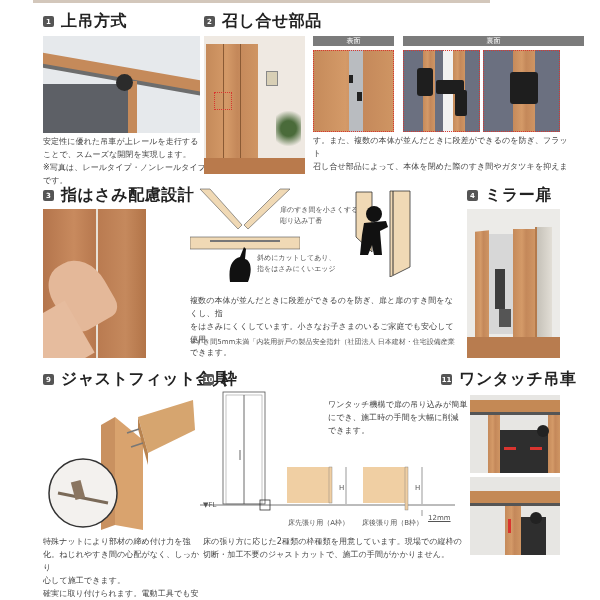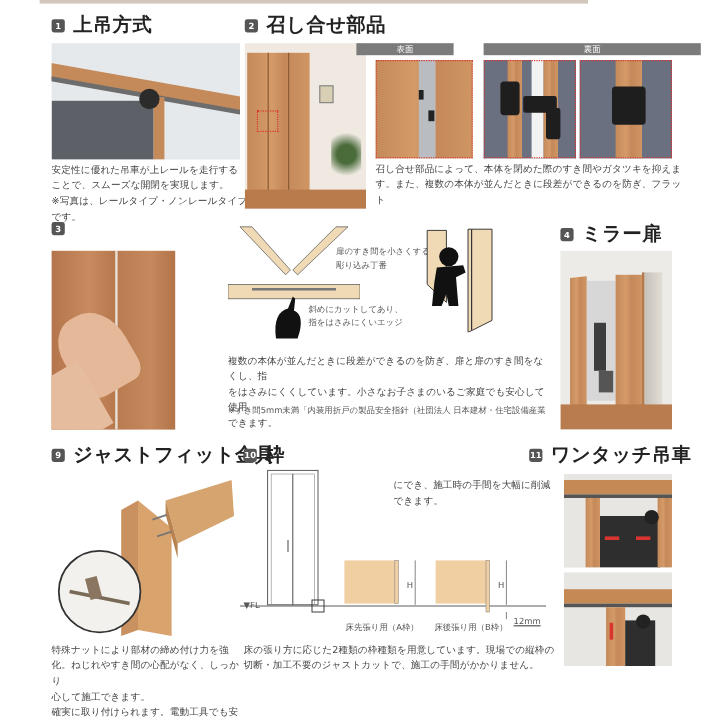--- a/index.html
+++ b/index.html
@@ -43,21 +43,21 @@
 </div>
 <div class="box" style="left:204px;top:36px;width:101px;height:138px;background:#efe9e2">
   <div class="wood" style="position:absolute;left:2px;top:8px;width:52px;height:118px"></div>
   <div style="position:absolute;left:19px;top:8px;width:1px;height:118px;background:#8a5a34"></div>
   <div style="position:absolute;left:36px;top:8px;width:1px;height:118px;background:#8a5a34"></div>
   <div style="position:absolute;left:62px;top:35px;width:12px;height:15px;border:1px solid #888;background:#d8cfb5"></div>
   <div style="position:absolute;left:72px;top:70px;width:25px;height:45px;background:radial-gradient(circle,#4a6b3a 30%,transparent 70%)"></div>
   <div style="position:absolute;left:0;top:122px;width:101px;height:16px;background:#b97a4c"></div>
   <div class="redframe" style="left:10px;top:56px;width:18px;height:18px;border-width:1px"></div>
 </div>
-<div class="label-bar" style="left:297px;top:36px;width:81px">表面</div>
+<div class="label-bar" style="left:313px;top:36px;width:81px">表面</div>
 <div class="label-bar" style="left:403px;top:36px;width:181px">裏面</div>
 <div class="box wood" style="left:313px;top:50px;width:81px;height:82px">
   <div style="position:absolute;left:36px;top:0;width:14px;height:82px;background:#b9bcc0"></div>
   <div style="position:absolute;left:36px;top:25px;width:4px;height:8px;background:#222"></div>
   <div style="position:absolute;left:44px;top:42px;width:5px;height:9px;background:#222"></div>
   <div class="redframe" style="left:0;top:0;width:81px;height:82px;border-width:1px"></div>
 </div>
 <div class="box" style="left:403px;top:50px;width:77px;height:82px;background:#6b7080">
   <div class="wood" style="position:absolute;left:20px;top:0;width:12px;height:82px"></div>
   <div style="position:absolute;left:40px;top:0;width:10px;height:82px;background:#f2f2f2"></div>
@@ -66,26 +66,27 @@
   <div style="position:absolute;left:33px;top:30px;width:28px;height:14px;background:#1e1e1e;border-radius:2px"></div>
   <div style="position:absolute;left:52px;top:40px;width:12px;height:26px;background:#1e1e1e;border-radius:2px"></div>
   <div class="redframe" style="left:0;top:0;width:77px;height:82px;border-width:1px"></div>
 </div>
 <div class="box" style="left:483px;top:50px;width:77px;height:82px;background:#6b7080">
   <div class="wood" style="position:absolute;left:30px;top:0;width:22px;height:82px"></div>
   <div style="position:absolute;left:27px;top:22px;width:28px;height:32px;background:#1e1e1e;border-radius:3px"></div>
   <div class="redframe" style="left:0;top:0;width:77px;height:82px;border-width:1px"></div>
 </div>
 <div class="p" style="left:313px;top:134px;width:260px">
+  <div>す。また、複数の本体が並んだときに段差ができるのを防ぎ、フラット</div>
   <div>召し合せ部品によって、本体を閉めた際のすき間やガタツキを抑えま</div>
-  <div>す。また、複数の本体が並んだときに段差ができるのを防ぎ、フラット</div>
 </div>
 
 <div class="h" style="left:43px;top:185px">
   <span class="num">3</span>
+  <span>指はさみ配慮設計</span>
 </div>
 <div class="box" style="left:43px;top:209px;width:103px;height:149px;background:linear-gradient(90deg,#b4754c,#c88a5e 30%,#b8794f 50%,#c5895d 80%,#b27448)">
   <div style="position:absolute;left:53px;top:0;width:2px;height:149px;background:#e8e0d5"></div>
   <div style="position:absolute;left:10px;top:50px;width:55px;height:70px;background:#e4b899;border-radius:40% 50% 20% 30%;transform:rotate(-30deg)"></div>
   <div style="position:absolute;left:-10px;top:100px;width:50px;height:60px;background:#e6bc9e;transform:rotate(-30deg)"></div>
 </div>
 <div class="box" style="left:190px;top:187px;width:110px;height:100px">
   <svg width="110" height="100" viewBox="0 0 110 100">
     <polygon points="10,2 20,2 52,38 48,42" fill="#f0d9b5" stroke="#555" stroke-width="0.6"></polygon>
     <polygon points="90,2 100,2 58,42 54,38" fill="#f0d9b5" stroke="#555" stroke-width="0.6"></polygon>
@@ -188,20 +189,21 @@
 <div class="p" style="left:203px;top:535px;width:262px">
   <div>床の張り方に応じた2種類の枠種類を用意しています。現場での縦枠の</div>
   <div>切断・加工不要のジャストカットで、施工の手間がかかりません。</div>
 </div>
 
 <div class="h" style="left:441px;top:369px">
   <span class="num">11</span>
   <span>ワンタッチ吊車</span>
 </div>
 <div class="p" style="left:328px;top:398px;width:140px">
+  <div>ワンタッチ機構で扉の吊り込みが簡単</div>
   <div>にでき、施工時の手間を大幅に削減</div>
   <div>できます。</div>
 </div>
 <div class="box" style="left:470px;top:395px;width:90px;height:78px;background:#e7e6e3">
   <div style="position:absolute;left:0;top:5px;width:90px;height:12px;background:#c48955"></div>
   <div style="position:absolute;left:0;top:17px;width:90px;height:3px;background:#555"></div>
   <div class="wood" style="position:absolute;left:18px;top:20px;width:12px;height:58px"></div>
   <div style="position:absolute;left:30px;top:35px;width:50px;height:43px;background:#2e2e2e"></div>
   <div class="wood" style="position:absolute;left:78px;top:20px;width:12px;height:58px"></div>
   <div style="position:absolute;left:67px;top:30px;width:12px;height:12px;border-radius:50%;background:#222"></div>

